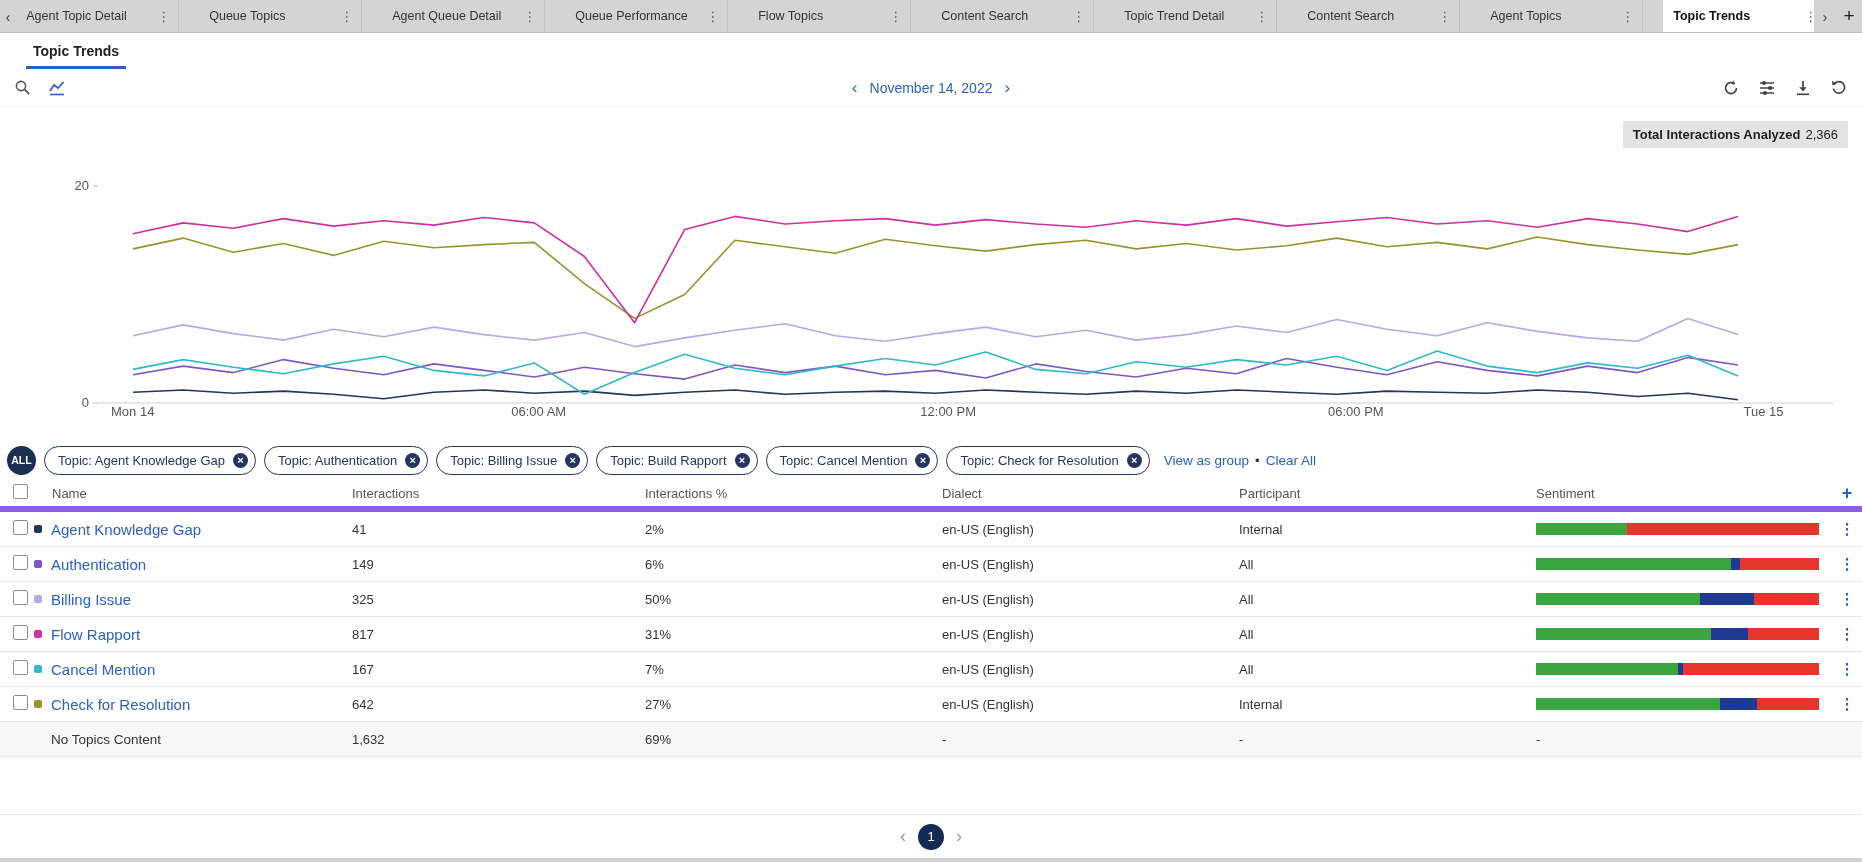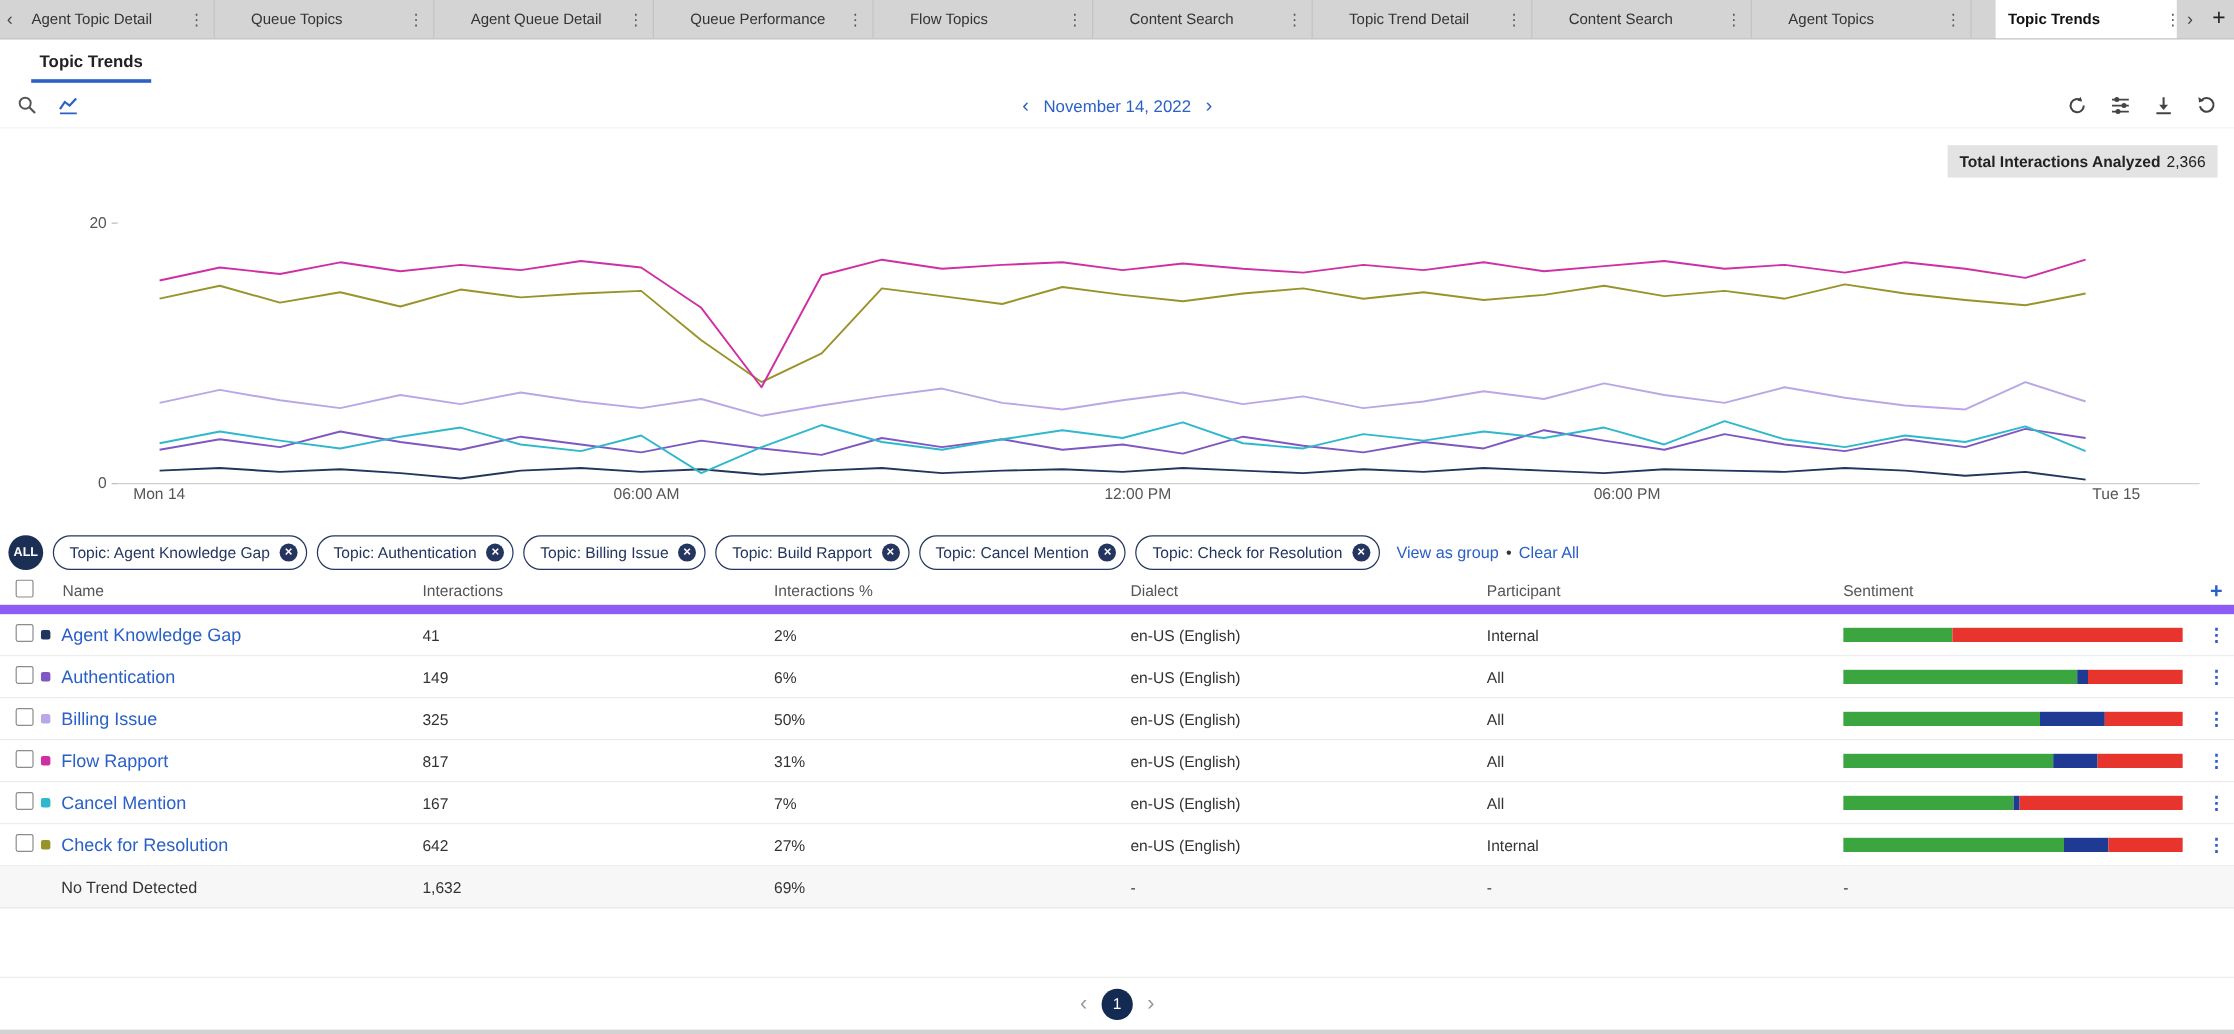--- a/index.html
+++ b/index.html
@@ -47,21 +47,21 @@
   .chip { display:flex; align-items:center; height:29px; border:1px solid #24365f; border-radius:15px;
     padding:0 7px 0 13px; color:#24365f; font-size:13px; background:#fff; cursor:pointer; }
   .chip-close { width:15px; height:15px; border-radius:50%; background:#24365f; color:#fff; font-size:11px; font-weight:bold;
     display:flex; align-items:center; justify-content:center; margin-left:8px; cursor:pointer; }
   .chip-links { display:flex; align-items:center; gap:6px; margin-left:6px; font-size:13.5px; }
   .chip-links a { color:#2a60c8; text-decoration:none; cursor:pointer; }
   .dot-sep { color:#333; }
 
   
   .grid-row { display:grid; grid-template-columns:34px 318px 293px 297px 297px 297px 296px 30px; align-items:center; }
-  .thead { height:32px; color:#555; font-size:13px; border-bottom:8px solid #8b5cf6; }
+  .thead { height:32px; color:#555; font-size:13px; border-bottom:6px solid #8b5cf6; }
   .thead .c-name { padding-left:18px; }
   .th-plus { color:#2a60c8; font-size:18px; text-align:center; cursor:pointer; font-weight:bold; }
   .trow { height:35px; border-bottom:1px solid #e8e8e8; background:#fff; }
   .trow.footer { background:#f7f7f7; }
   .cell { overflow:hidden; white-space:nowrap; }
   .c-check { padding-left:13px; }
   .checkbox { width:15px; height:15px; border:1.5px solid #8c8c8c; border-radius:2px; display:inline-block; background:#fff; cursor:pointer; }
   .c-name { display:flex; align-items:center; }
   .dot { width:8px; height:8px; border-radius:2px; display:inline-block; margin-right:9px; flex:0 0 auto; }
   .name-link { color:#2a60c8; cursor:pointer; font-size:15px; }
@@ -384,21 +384,21 @@
             <span class="seg" style="width: 22%; background: rgb(231, 52, 44);"></span>
           </div>
         </div>
         <div class="cell c-kebab">
           <span class="row-kebab">⋮</span>
         </div>
       </div>
       <div class="grid-row trow footer">
         <div class="cell c-check"></div>
         <div class="cell c-name">
-          <span class="name-plain">No Trend Detected</span>
+          <span class="name-plain">No Topics Content</span>
         </div>
         <div class="cell">1,632</div>
         <div class="cell">69%</div>
         <div class="cell">-</div>
         <div class="cell">-</div>
         <div class="cell c-sent"><span>-</span></div>
         <div class="cell c-kebab"></div>
       </div>
     </div>
 </div>

